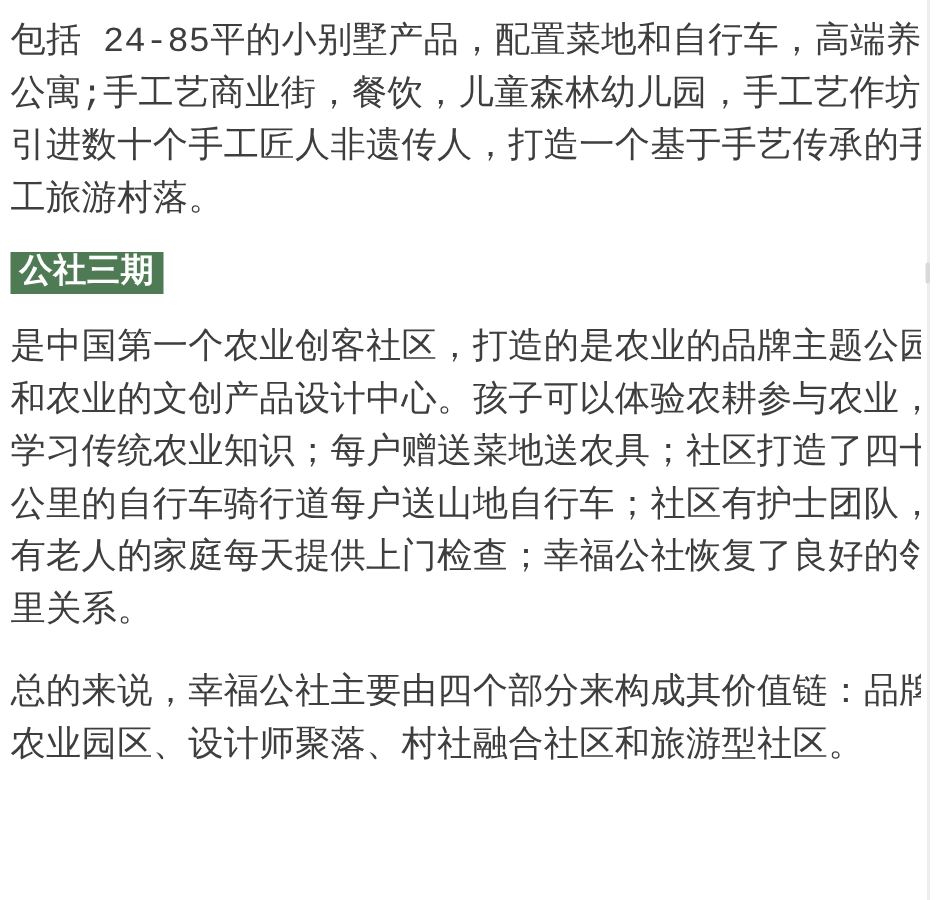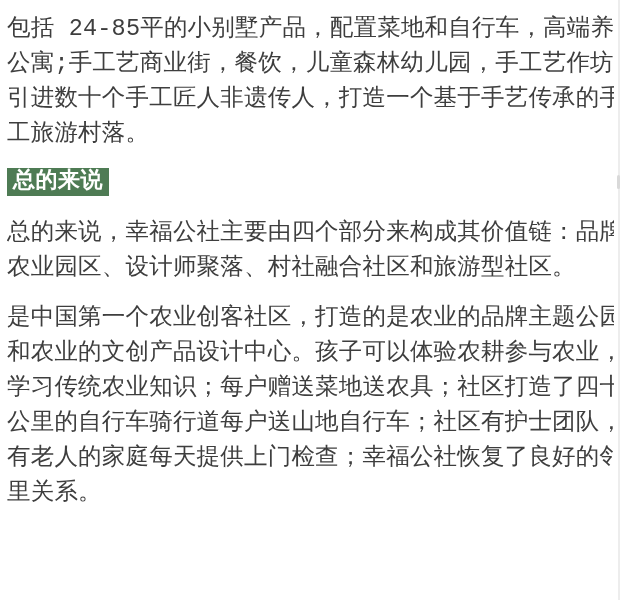--- a/index.html
+++ b/index.html
@@ -74,31 +74,31 @@
 <body>
 
 <div class="article">
 
   <div class="para para-1">包括 24-85平的小别墅产品，配置菜地和自行车，高端养老
 公寓;手工艺商业街，餐饮，儿童森林幼儿园，手工艺作坊；
 引进数十个手工匠人非遗传人，打造一个基于手艺传承的手
 工旅游村落。</div>
 
   <div class="heading-row">
-    <span class="section-badge">总的来说</span>
+    <span class="section-badge">公社三期</span>
   </div>
-
-  <div class="para para-3">总的来说，幸福公社主要由四个部分来构成其价值链：品牌
-农业园区、设计师聚落、村社融合社区和旅游型社区。</div>
 
   <div class="para para-2">是中国第一个农业创客社区，打造的是农业的品牌主题公园
 和农业的文创产品设计中心。孩子可以体验农耕参与农业，
 学习传统农业知识；每户赠送菜地送农具；社区打造了四十
 公里的自行车骑行道每户送山地自行车；社区有护士团队，
 有老人的家庭每天提供上门检查；幸福公社恢复了良好的邻
 里关系。</div>
+
+  <div class="para para-3">总的来说，幸福公社主要由四个部分来构成其价值链：品牌
+农业园区、设计师聚落、村社融合社区和旅游型社区。</div>
 
 
   <div class="scrollbar-track">
     <div class="scrollbar-thumb"></div>
   </div>
 
 </div>
 
 </body></html>

